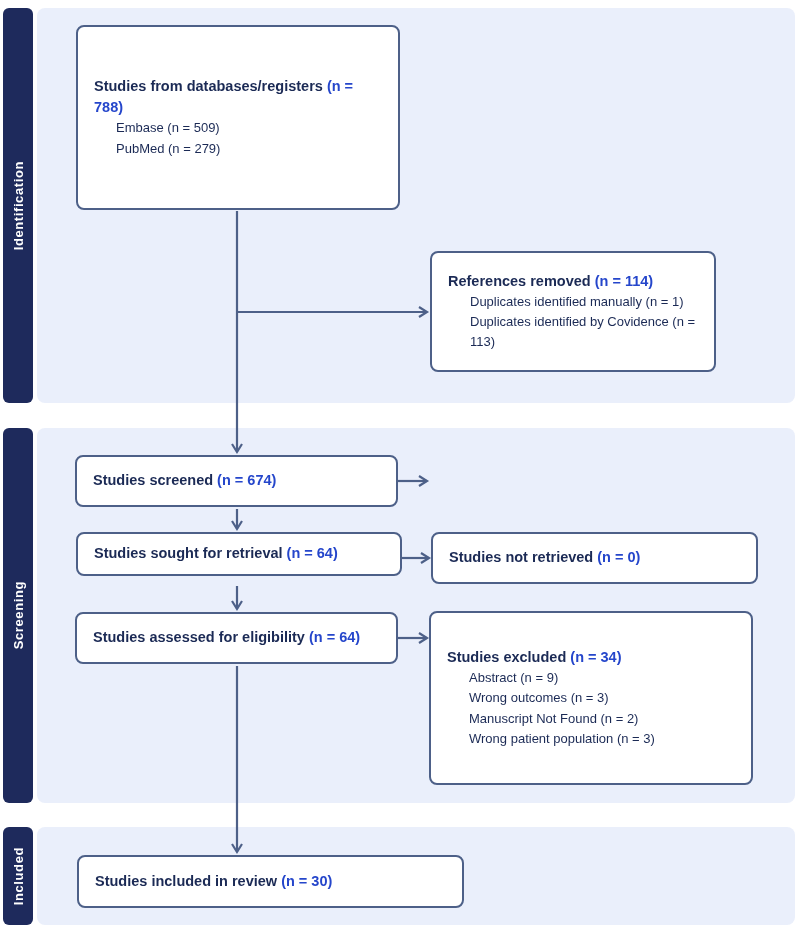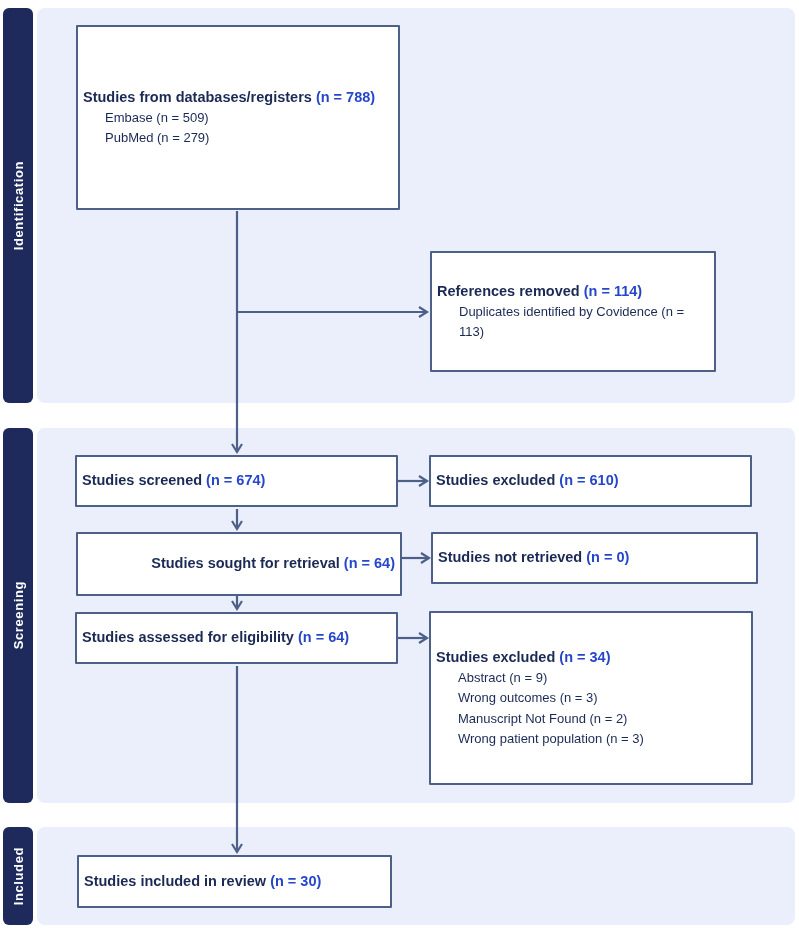--- a/index.html
+++ b/index.html
@@ -12,23 +12,23 @@
     display:flex;align-items:center;justify-content:center;
   }
   .side-label{
     writing-mode:vertical-rl;transform:rotate(180deg);
     color:#ffffff;font-weight:700;font-size:13px;letter-spacing:.6px;white-space:nowrap;
   }
   .panel{
     position:absolute;left:37px;width:758px;background:#eaeffb;border-radius:8px;
   }
   .box{
-    position:absolute;background:#ffffff;border:2px solid #4d6088;border-radius:1px;
+    position:absolute;background:#ffffff;border:2px solid #4d6088;border-radius:8px;
     color:#1b2a55;display:flex;flex-direction:column;justify-content:center;
-    padding:6px 5px;box-sizing:border-box;
+    padding:6px 16px;box-sizing:border-box;
   }
   .title{font-size:14.5px;font-weight:600;line-height:1.45;}
   .count{color:#2546cb;font-weight:700;}
   .sub{font-size:13px;padding-left:22px;line-height:1.55;font-weight:400;}
   .arrows{position:absolute;left:0;top:0;pointer-events:none;}
   .arrows path{stroke:#4d6088;stroke-width:2.2;fill:none;}
 </style>
 </head>
 <body>
 
@@ -71,38 +71,33 @@
     </div>
     <div class="sub">Embase (n = 509)</div>
     <div class="sub">PubMed (n = 279)</div>
   </div>
 
   <div class="box" style="left:430px;top:251px;width:286px;height:121px;">
     <div class="title">
       <span>References removed</span>
       <span class="count">(n = 114)</span>
     </div>
+    <div class="sub">Duplicates identified manually (n = 1)</div>
     <div class="sub">Duplicates identified by Covidence (n = 113)</div>
   </div>
 
   <div class="box" style="left:75px;top:455px;width:323px;height:52px;">
     <div class="title">
       <span>Studies screened</span>
       <span class="count">(n = 674)</span>
     </div>
   </div>
 
-  <div class="box" style="left:429px;top:455px;width:323px;height:52px;">
-    <div class="title">
-      <span>Studies excluded</span>
-      <span class="count">(n = 610)</span>
-    </div>
-  </div>
 
-  <div class="box" style="left:76px;top:532px;width:326px;height:64px;align-items:flex-end;">
+  <div class="box" style="left:76px;top:532px;width:326px;height:44px;">
     <div class="title">
       <span>Studies sought for retrieval</span>
       <span class="count">(n = 64)</span>
     </div>
   </div>
 
   <div class="box" style="left:431px;top:532px;width:327px;height:52px;">
     <div class="title">
       <span>Studies not retrieved</span>
       <span class="count">(n = 0)</span>
@@ -120,20 +115,20 @@
     <div class="title">
       <span>Studies excluded</span>
       <span class="count">(n = 34)</span>
     </div>
     <div class="sub">Abstract (n = 9)</div>
     <div class="sub">Wrong outcomes (n = 3)</div>
     <div class="sub">Manuscript Not Found (n = 2)</div>
     <div class="sub">Wrong patient population (n = 3)</div>
   </div>
 
-  <div class="box" style="left:77px;top:855px;width:315px;height:53px;">
+  <div class="box" style="left:77px;top:855px;width:387px;height:53px;">
     <div class="title">
       <span>Studies included in review</span>
       <span class="count">(n = 30)</span>
     </div>
   </div>
 
 </div>
 
 </body></html>

